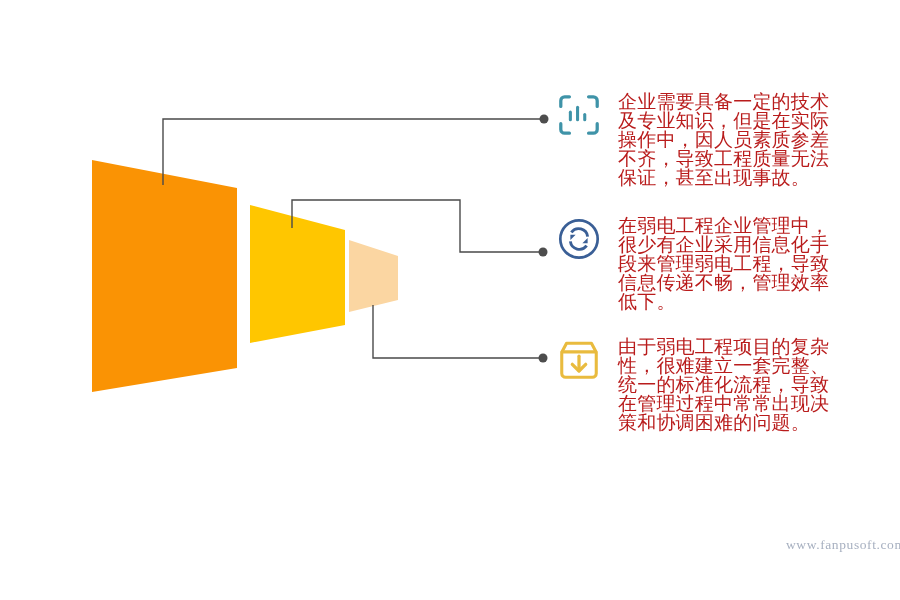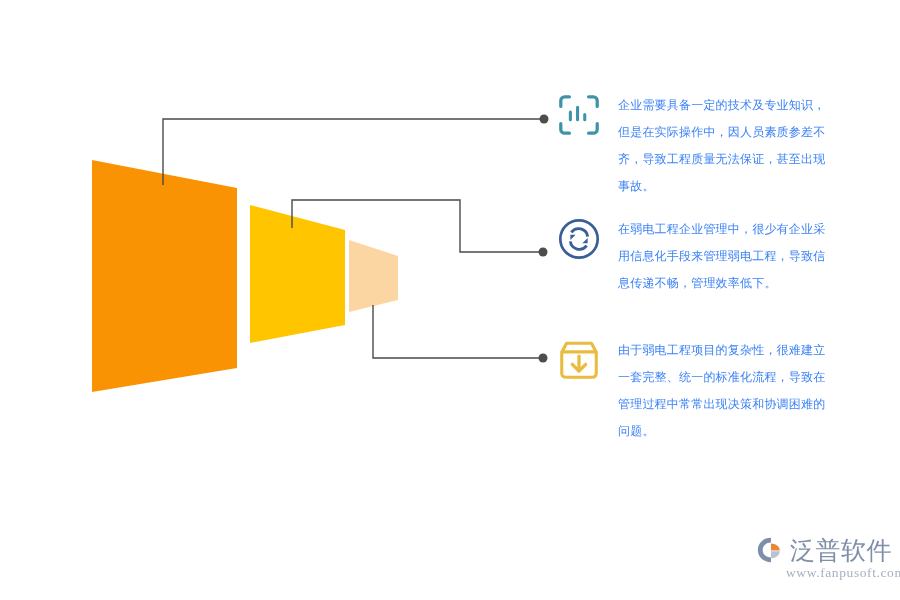--- a/index.html
+++ b/index.html
@@ -42,23 +42,23 @@
     align-items: flex-start;
     gap: 16px;
   }
   .info-icon {
     flex: 0 0 auto;
     width: 46px;
     height: 46px;
     display: block;
   }
   .info-text {
-    font-size: 12px;
-    line-height: 27px;
-    color: #3b82f6;
+    font-size: 19px;
+    line-height: 19px;
+    color: #b91c1c;
     letter-spacing: 0.2px;
     width: 218px;
     white-space: pre-line;
     font-family: "Liberation Sans", "DejaVu Sans", sans-serif;
   }
 
   #block-1 { left: 556px; top: 92px; }
   #block-2 { left: 556px; top: 216px; }
   #block-3 { left: 556px; top: 337px; }
 
@@ -162,24 +162,16 @@
       </g>
       <g fill="none" stroke-width="3.4" stroke-linejoin="round" stroke-linecap="round" stroke="#e9bb3e">
         <line x1="24" y1="20" x2="24" y2="35"></line>
         <polyline points="17,28.5 24,35.5 31,28.5"></polyline>
       </g>
     </svg>
     <div class="info-text">由于弱电工程项目的复杂性，很难建立一套完整、统一的标准化流程，导致在管理过程中常常出现决策和协调困难的问题。</div>
   </div>
 
   <div id="logo">
-    <div id="logo-row">
-      <svg id="logo-mark" viewBox="0 0 34 32" xmlns="http://www.w3.org/2000/svg">
-        <path d="M17,2 C8,2 2,8.5 2,16 C2,23.5 8,30 17,30 L17,24.5 C11.5,24.5 7.5,20.8 7.5,16 C7.5,11.2 11.5,7.5 17,7.5 Z" fill="#7f8fa9"></path>
-        <path d="M17,8.5 C22.5,8.5 27,12 27,16.5 L17,16.5 Z" fill="#e8873a"></path>
-        <path d="M17,17.5 L27,17.5 C27,22 22.5,25.5 17,25.5 Z" opacity="0.55" fill="#7f8fa9"></path>
-      </svg>
-      <div id="logo-name">泛普软件</div>
-    </div>
     <div id="logo-url">www.fanpusoft.com</div>
   </div>
 
 </div>
 
 </body></html>

